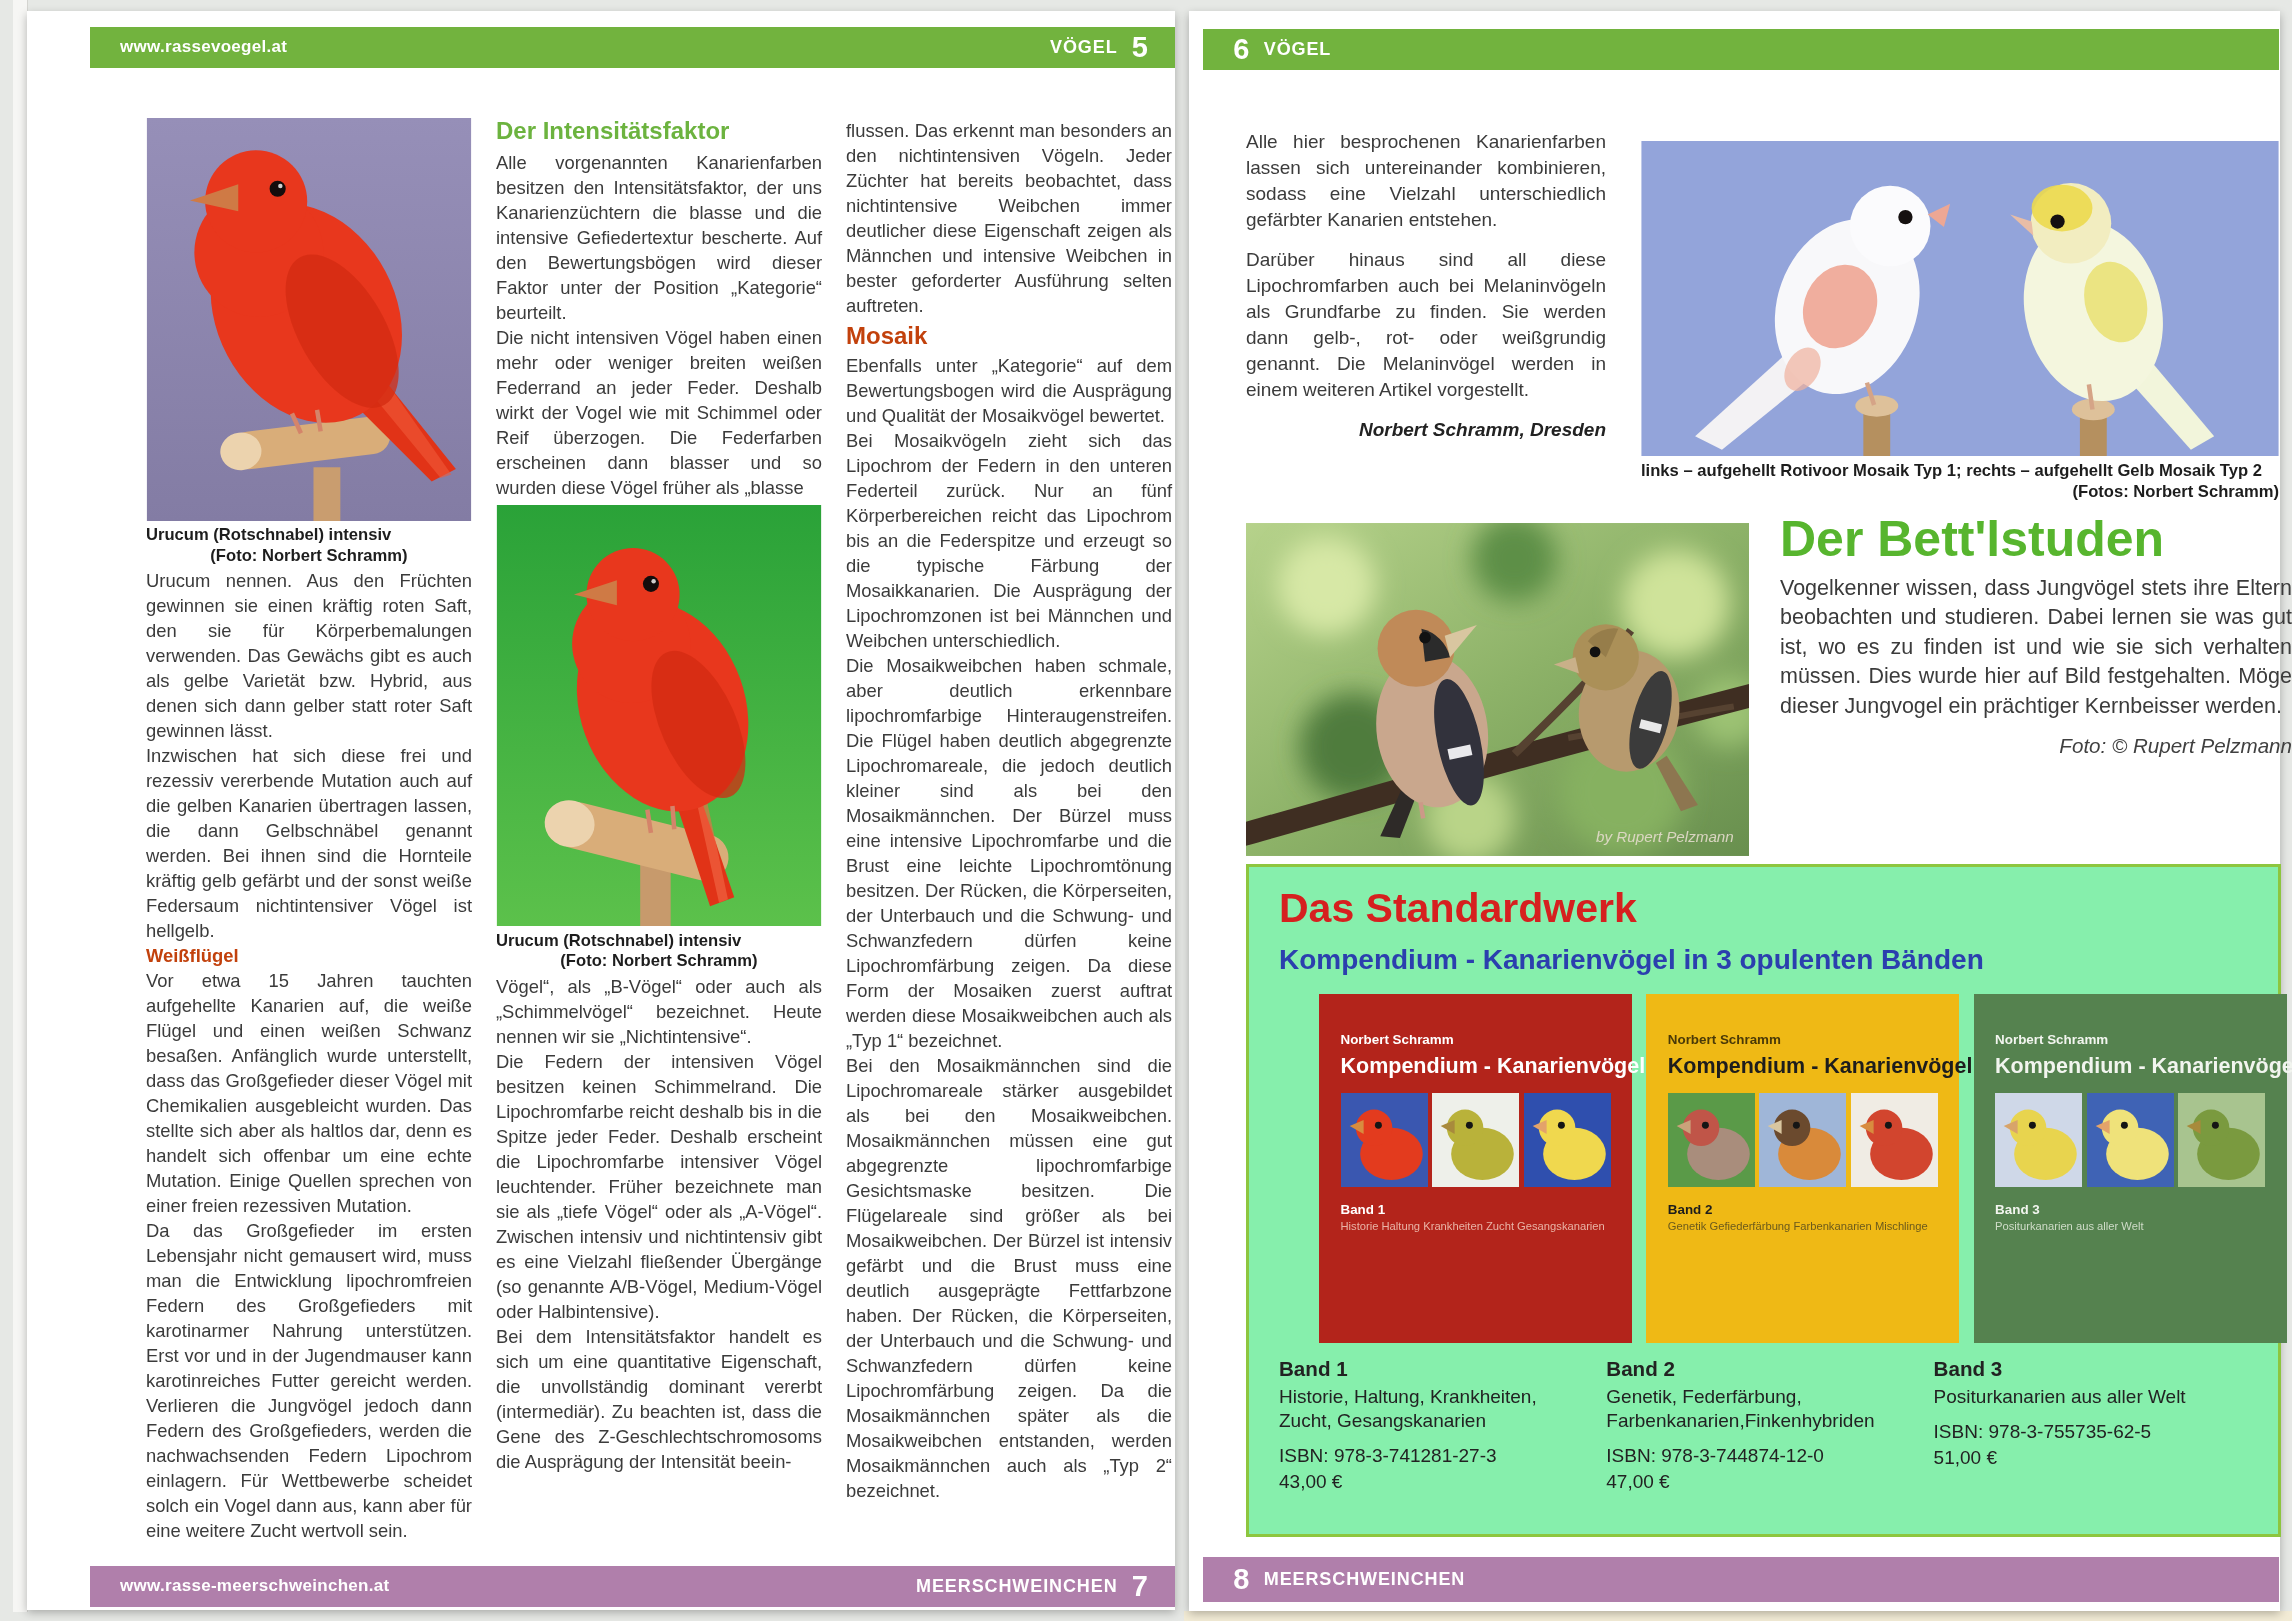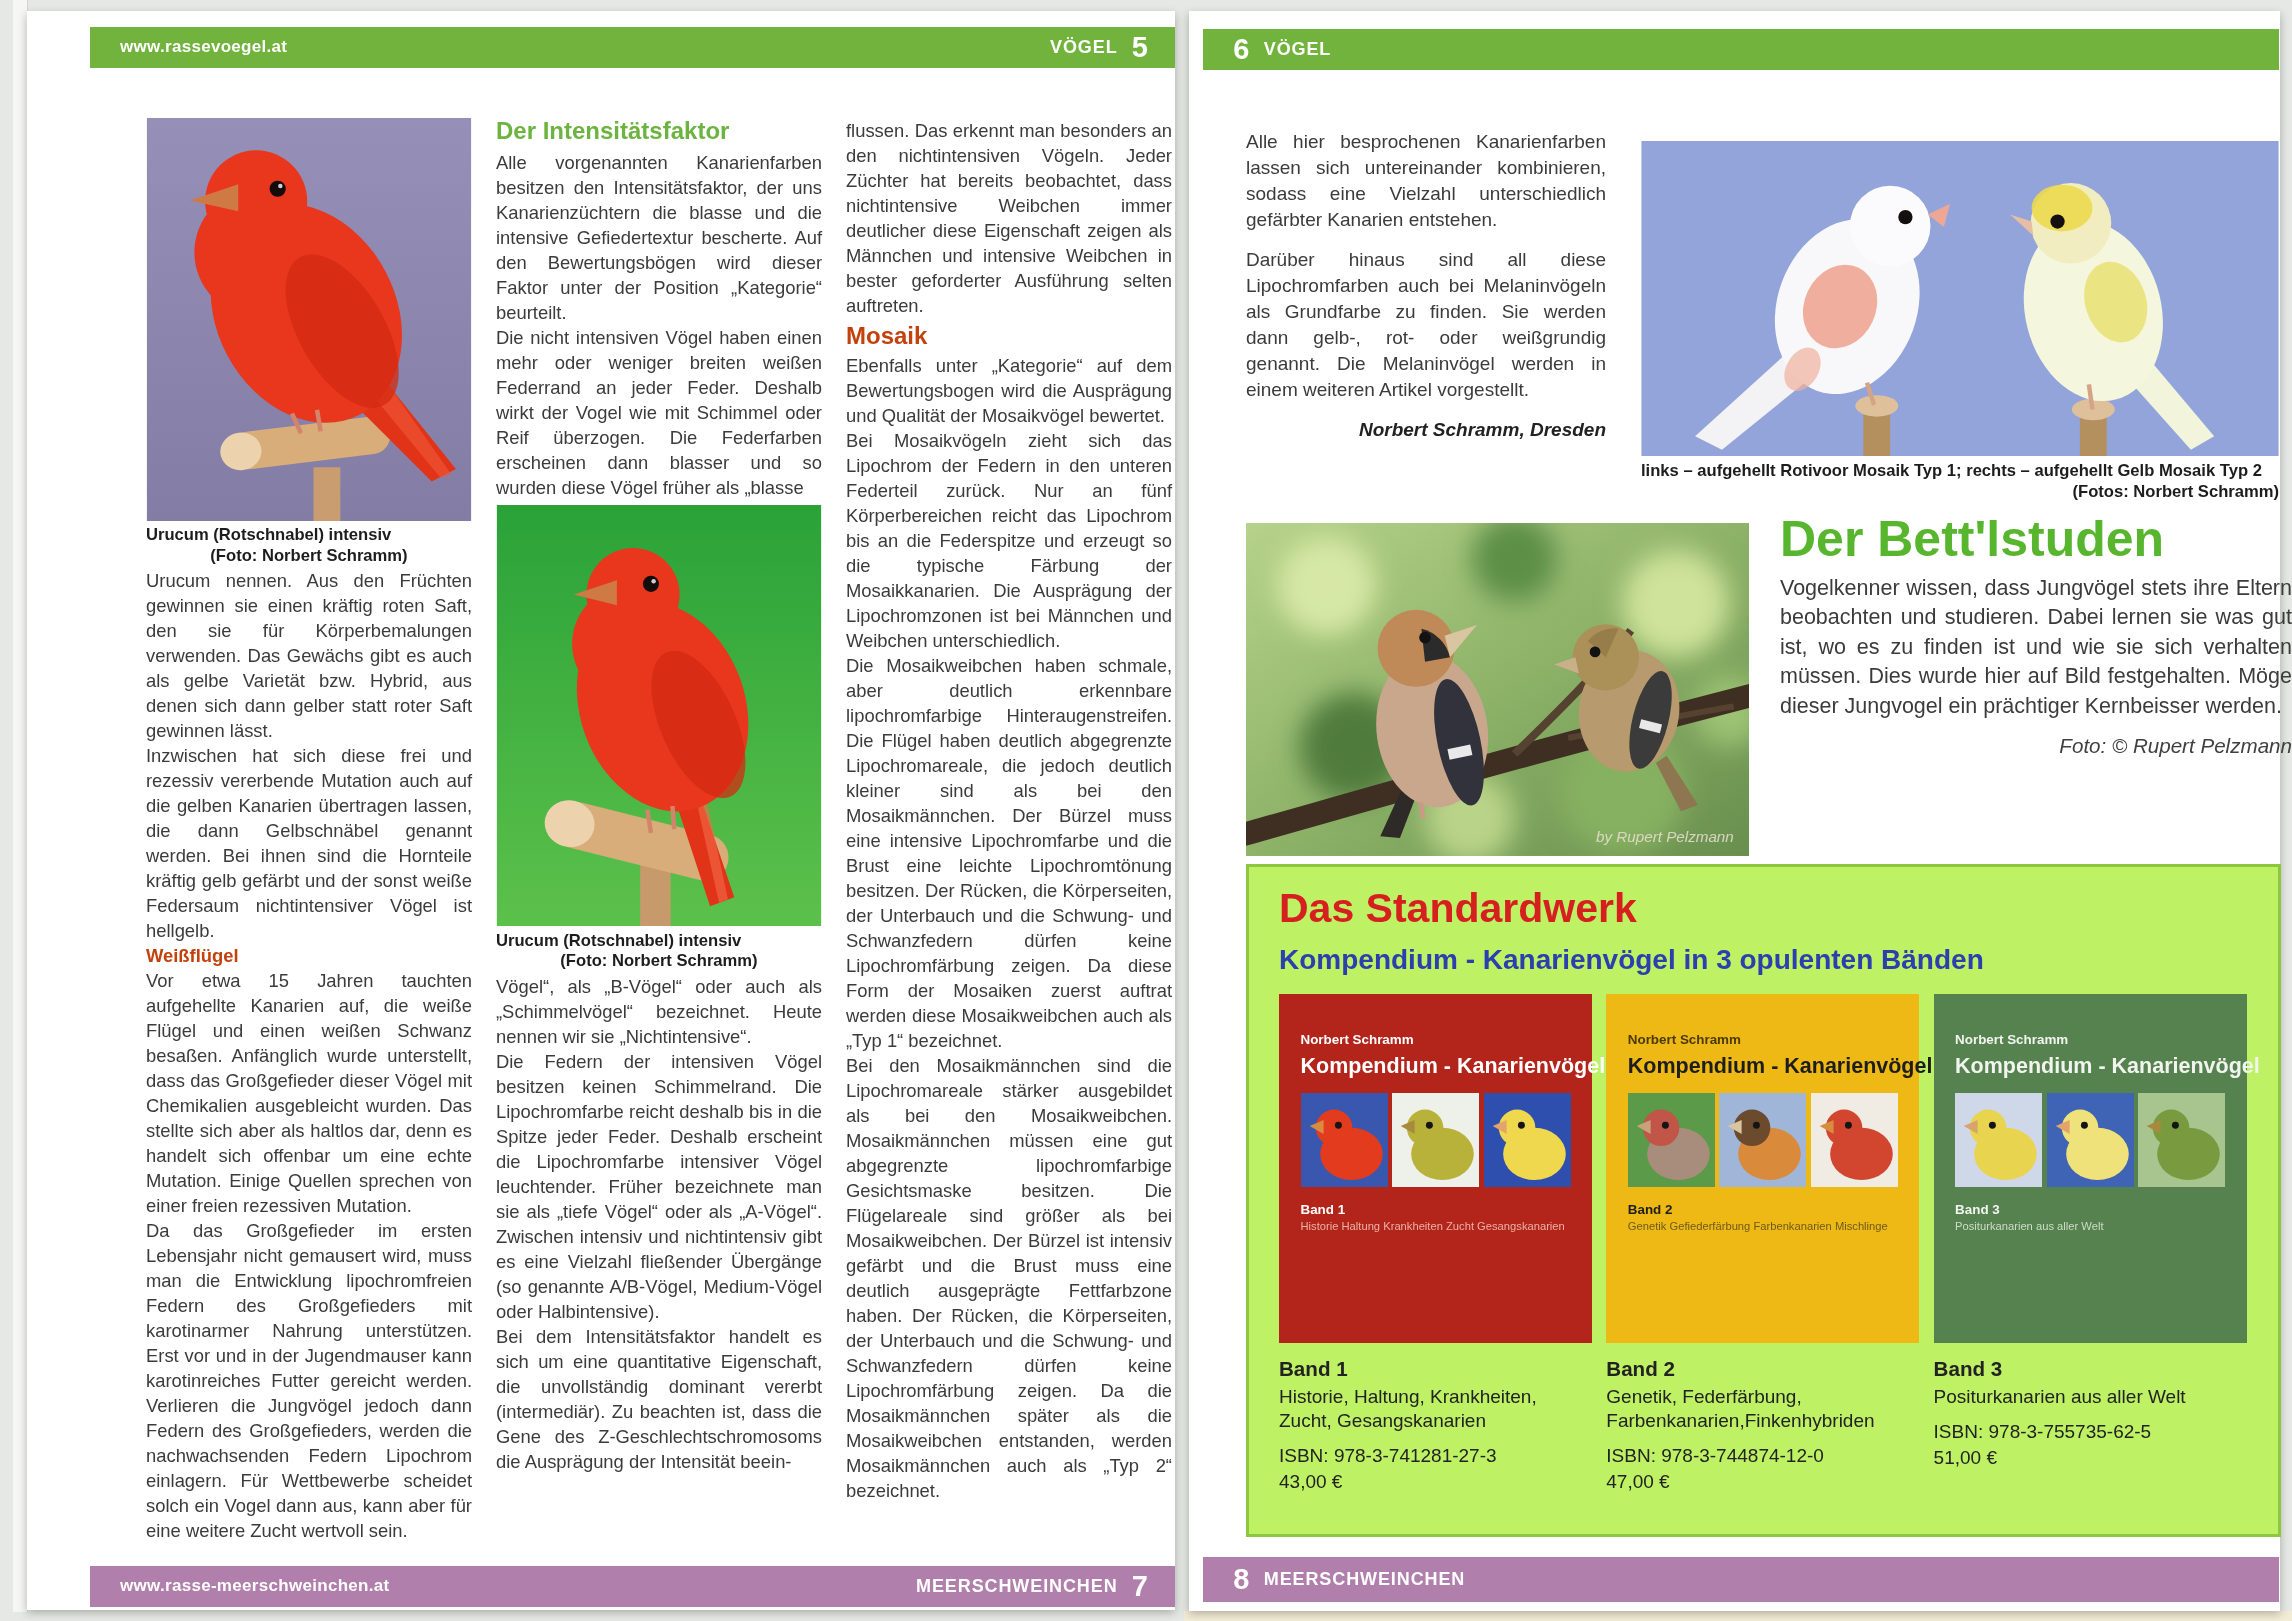--- a/index.html
+++ b/index.html
@@ -24,24 +24,24 @@
   .cap{font-size:16.6px;line-height:20.6px;font-weight:bold;color:#1d1d1d;margin:4.5px 0 1.8px 0;text-align:left;}
   .cap .r{display:block;text-align:center;}
   .intro{position:absolute;text-align:justify;font-size:19px;line-height:26px;color:#3b3b3b;}
   .intro p{margin:0 0 14.3px 0;}
   .author{text-align:right;font-weight:bold;font-style:italic;font-size:19px;color:#222;margin-top:3.6px;}
   .mosaik-cap{font-size:16.6px;line-height:20.6px;font-weight:bold;color:#1d1d1d;margin-top:5.4px;text-align:left;}
   .mosaik-cap .r{display:block;text-align:right;}
   .bett-head{font-size:50px;font-weight:bold;color:#57b52e;margin:0 0 9px 0;line-height:52px;}
   .bett-text{text-align:justify;font-size:21.5px;line-height:29.6px;color:#3b3b3b;}
   .bett-credit{text-align:right;font-weight:normal;font-style:italic;font-size:20.6px;color:#404040;margin-top:12.5px;}
-  .standard{position:absolute;background:#bef264;border:3.6px solid #8dc63f;box-sizing:border-box;padding:19.7px 30px;}
+  .standard{position:absolute;background:#86efac;border:3.6px solid #8dc63f;box-sizing:border-box;padding:19.7px 30px;}
   .std-title{font-size:41px;font-weight:bold;color:#d6201f;line-height:45px;}
   .std-sub{font-size:28px;font-weight:bold;color:#2b3fae;margin-top:12.5px;}
-  .covers{display:flex;gap:14.3px;margin-top:18px;}
+  .covers{display:flex;gap:14.3px;margin-top:18px;margin-left:40px;}
   .cover{width:313px;height:349px;box-sizing:border-box;padding:38px 21.5px 0 21.5px;}
   .cover .cauthor{font-size:13.4px;font-weight:bold;}
   .cover .ctitle{font-size:21.5px;font-weight:bold;margin-top:7.2px;white-space:nowrap;}
   .strip{display:flex;gap:4.5px;margin-top:14.3px;height:94px;}
   .mini{flex:1;overflow:hidden;}
   .mini svg{width:100%;height:100%;display:block;}
   .cover .cband{font-size:13.4px;font-weight:bold;margin-top:14.3px;}
   .cover .csub{font-size:11.2px;margin-top:3.6px;}
   .cover-red{background:#b3241b;color:#fff;}
   .cover-red .csub{color:#e9b3a6;}

